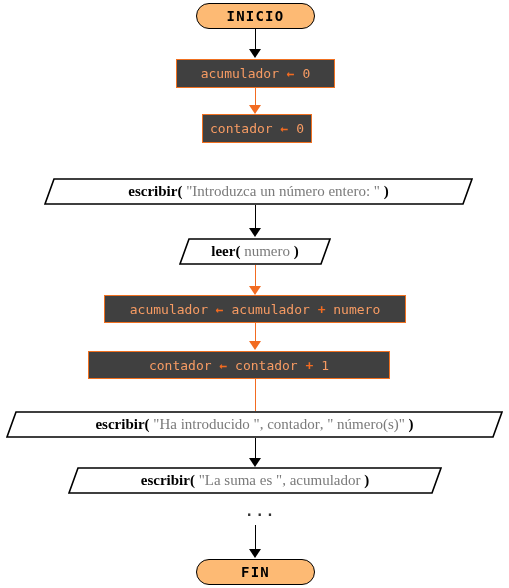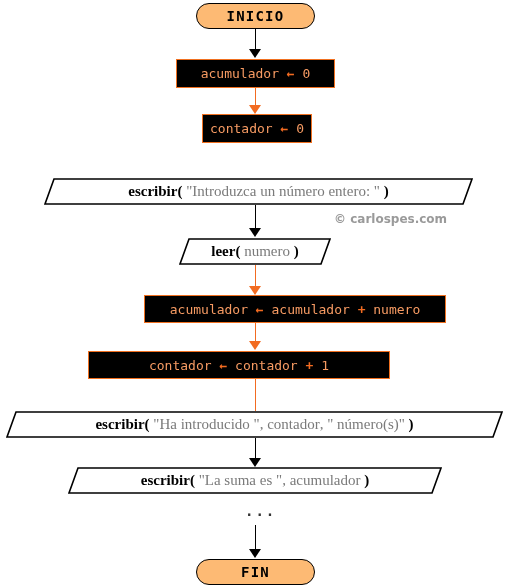--- a/index.html
+++ b/index.html
@@ -39,21 +39,21 @@
     color: #000000;
     font-family: "DejaVu Sans Mono", "Liberation Mono", monospace;
     font-weight: bold;
     font-size: 14px;
     letter-spacing: 1.2px;
   }
 
   
   .process {
     border: 1.6px solid #F07020;
-    background: #000000;
+    background: #404040;
     font-family: "DejaVu Sans Mono", "Liberation Mono", monospace;
     font-size: 13px;
     color: #F79B63;
   }
   .process .op {
     color: #F26B21;
     font-weight: bold;
   }
 
   
@@ -152,38 +152,37 @@
 
   <div class="io-wrap" style="left:44px; top:178px; width:429px; height:27px;">
     <svg width="429" height="27" viewBox="0 0 429 27">
       <polygon points="10,1 428,1 419,26 1,26" fill="#ffffff" stroke="#000000" stroke-width="1.6"></polygon>
     </svg>
     <div class="io-text">
       <span class="kw">escribir(</span><span> </span><span>"Introduzca un número entero: "</span><span> </span><span class="pn">)</span>
     </div>
   </div>
 
-  <div class="watermark" style="left:334px; top:212px;">© carlospes.com</div>
 
   <div class="conn black" style="left:255px; top:205px; height:24px;"></div>
   <div class="arrowhead black" style="left:249px; top:228px;"></div>
 
   <div class="io-wrap" style="left:179px; top:238px; width:152px; height:27px;">
     <svg width="152" height="27" viewBox="0 0 152 27">
       <polygon points="10,1 151,1 142,26 1,26" fill="#ffffff" stroke="#000000" stroke-width="1.6"></polygon>
     </svg>
     <div class="io-text">
       <span class="kw">leer(</span><span> </span><span>numero</span><span> </span><span class="pn">)</span>
     </div>
   </div>
 
   <div class="conn orange" style="left:255px; top:265px; height:23px;"></div>
   <div class="arrowhead orange" style="left:249px; top:286px;"></div>
 
-  <div class="node process" style="left:104px; top:295px; width:302px; height:28px;margin-left:40px;">
+  <div class="node process" style="left:104px; top:295px; width:302px; height:28px;">
     <span><span>acumulador</span><span> </span><span class="op">←</span><span> </span><span>acumulador</span><span> </span><span class="op">+</span><span> </span><span>numero</span></span>
   </div>
 
   <div class="conn orange" style="left:255px; top:323px; height:19px;"></div>
   <div class="arrowhead orange" style="left:249px; top:341px;"></div>
 
   <div class="node process" style="left:88px; top:351px; width:302px; height:28px;">
     <span><span>contador</span><span> </span><span class="op">←</span><span> </span><span>contador</span><span> </span><span class="op">+</span><span> </span><span>1</span></span>
   </div>
 

